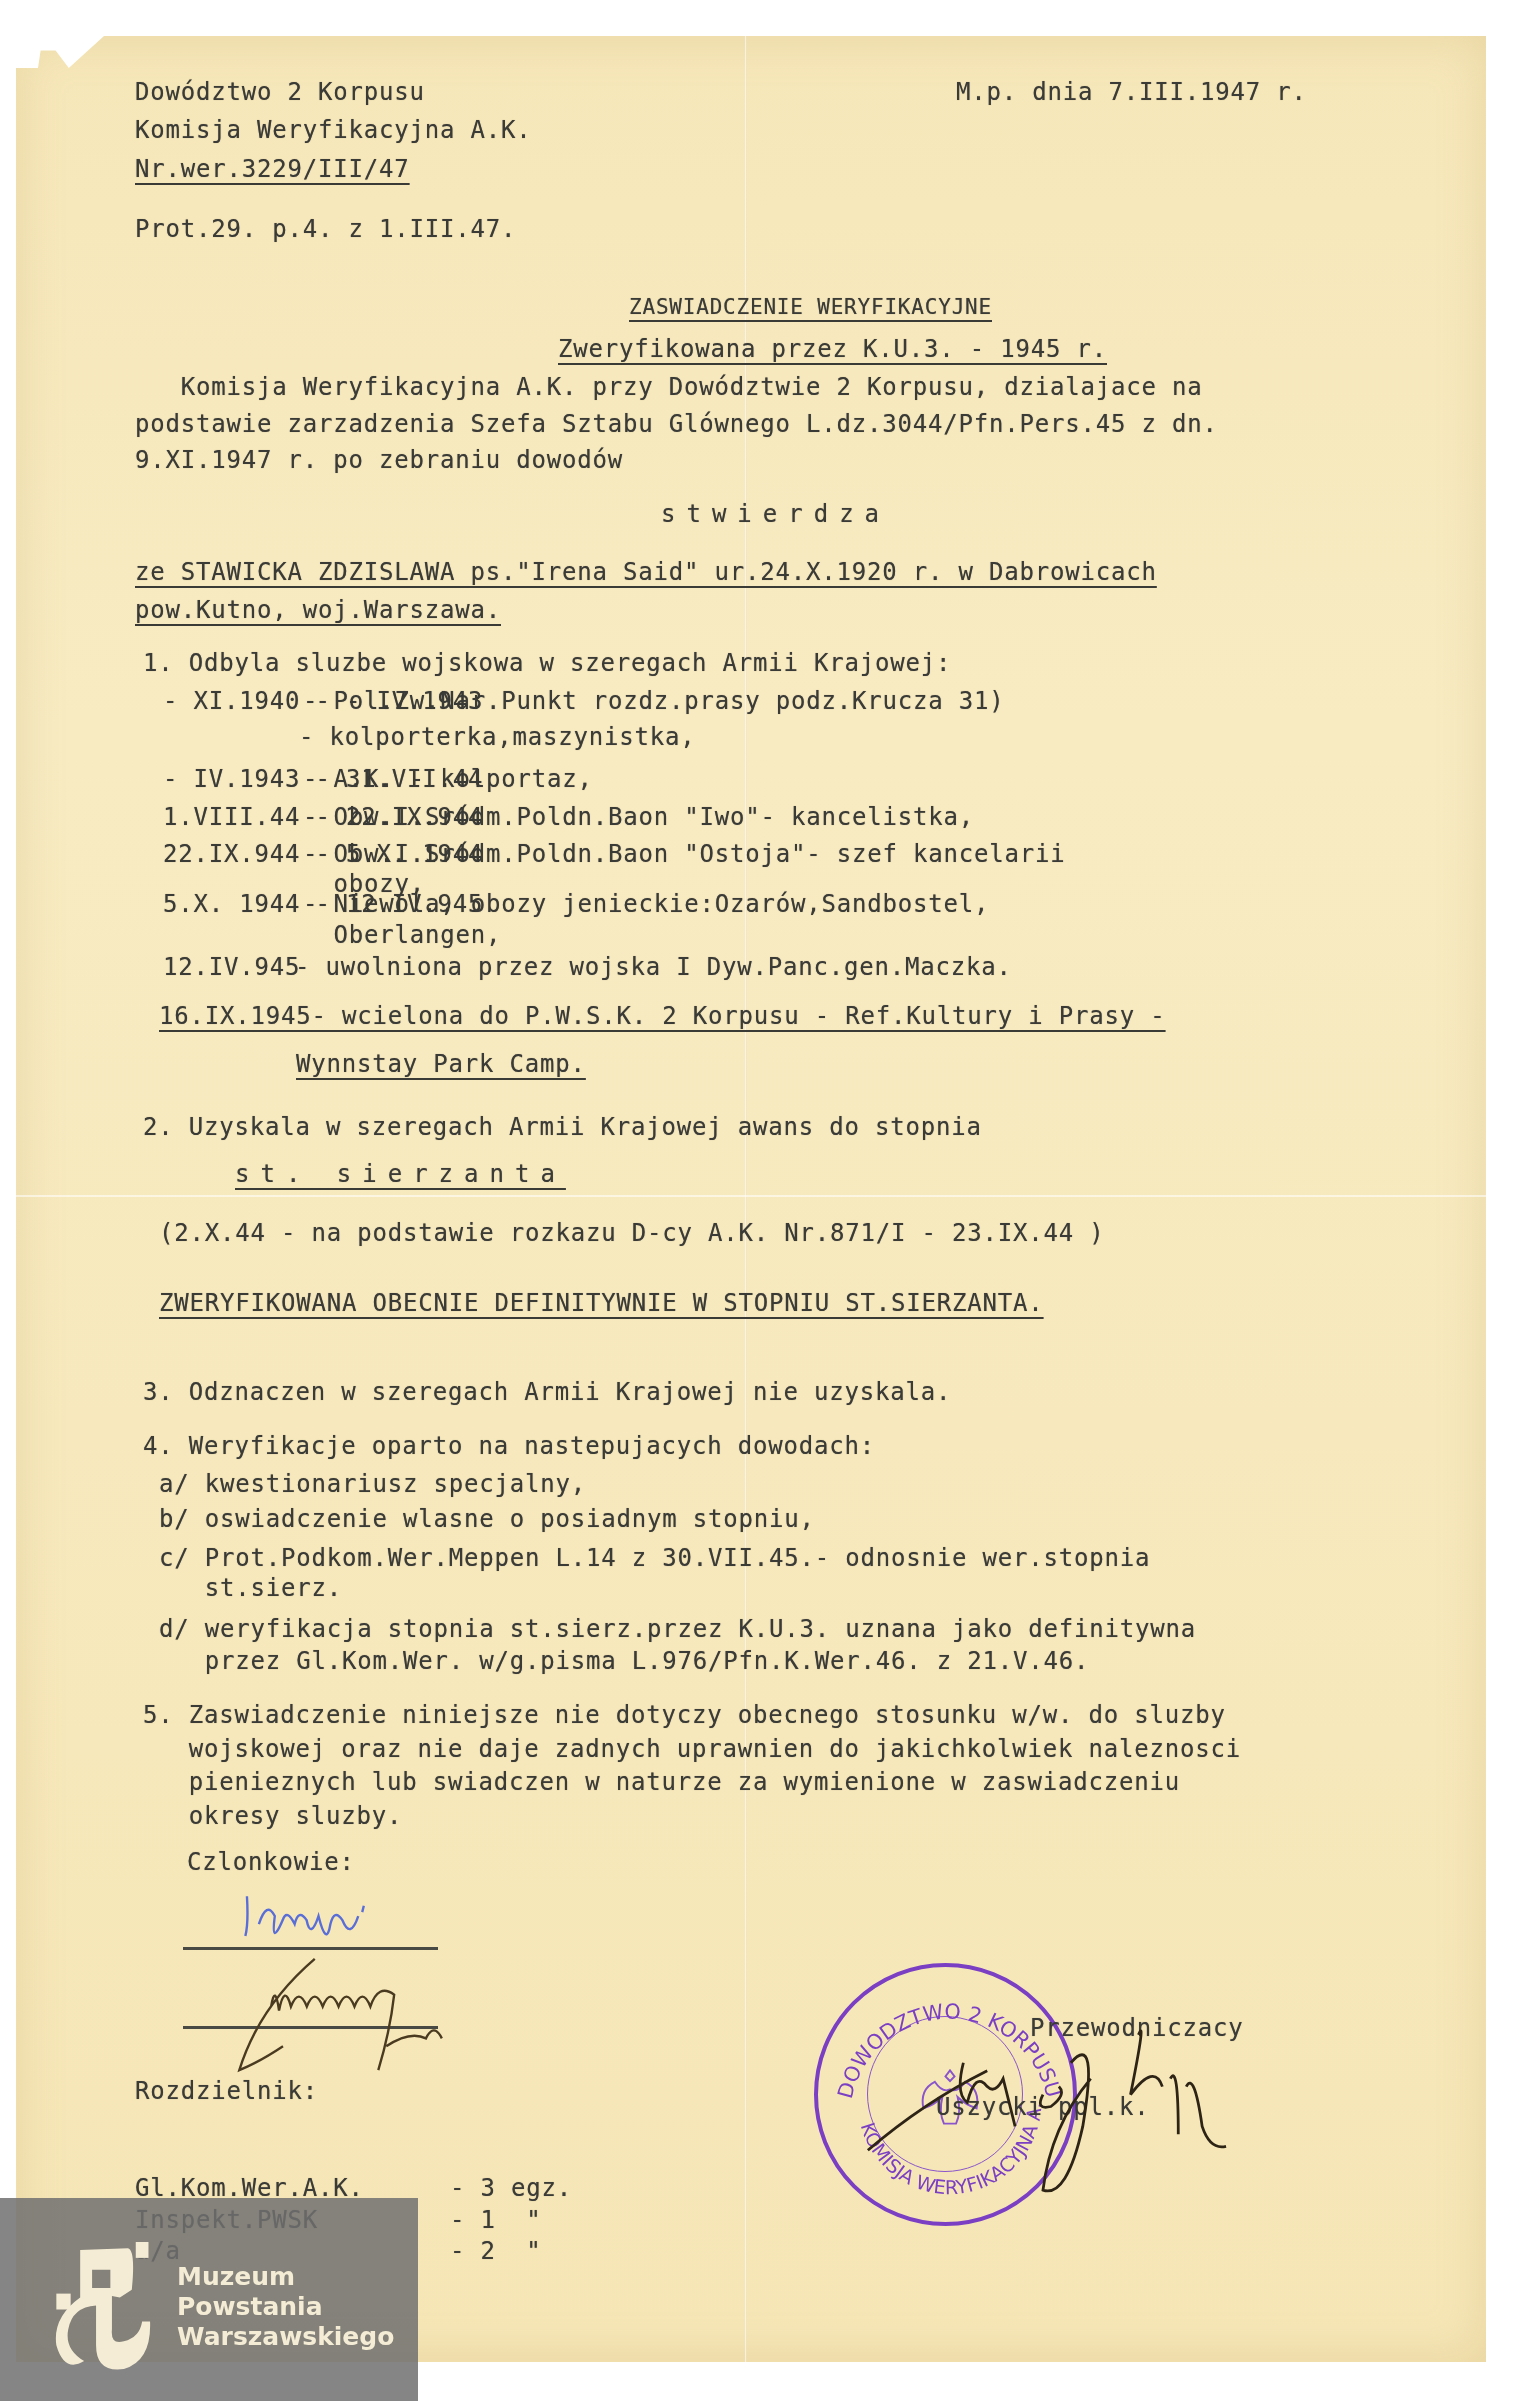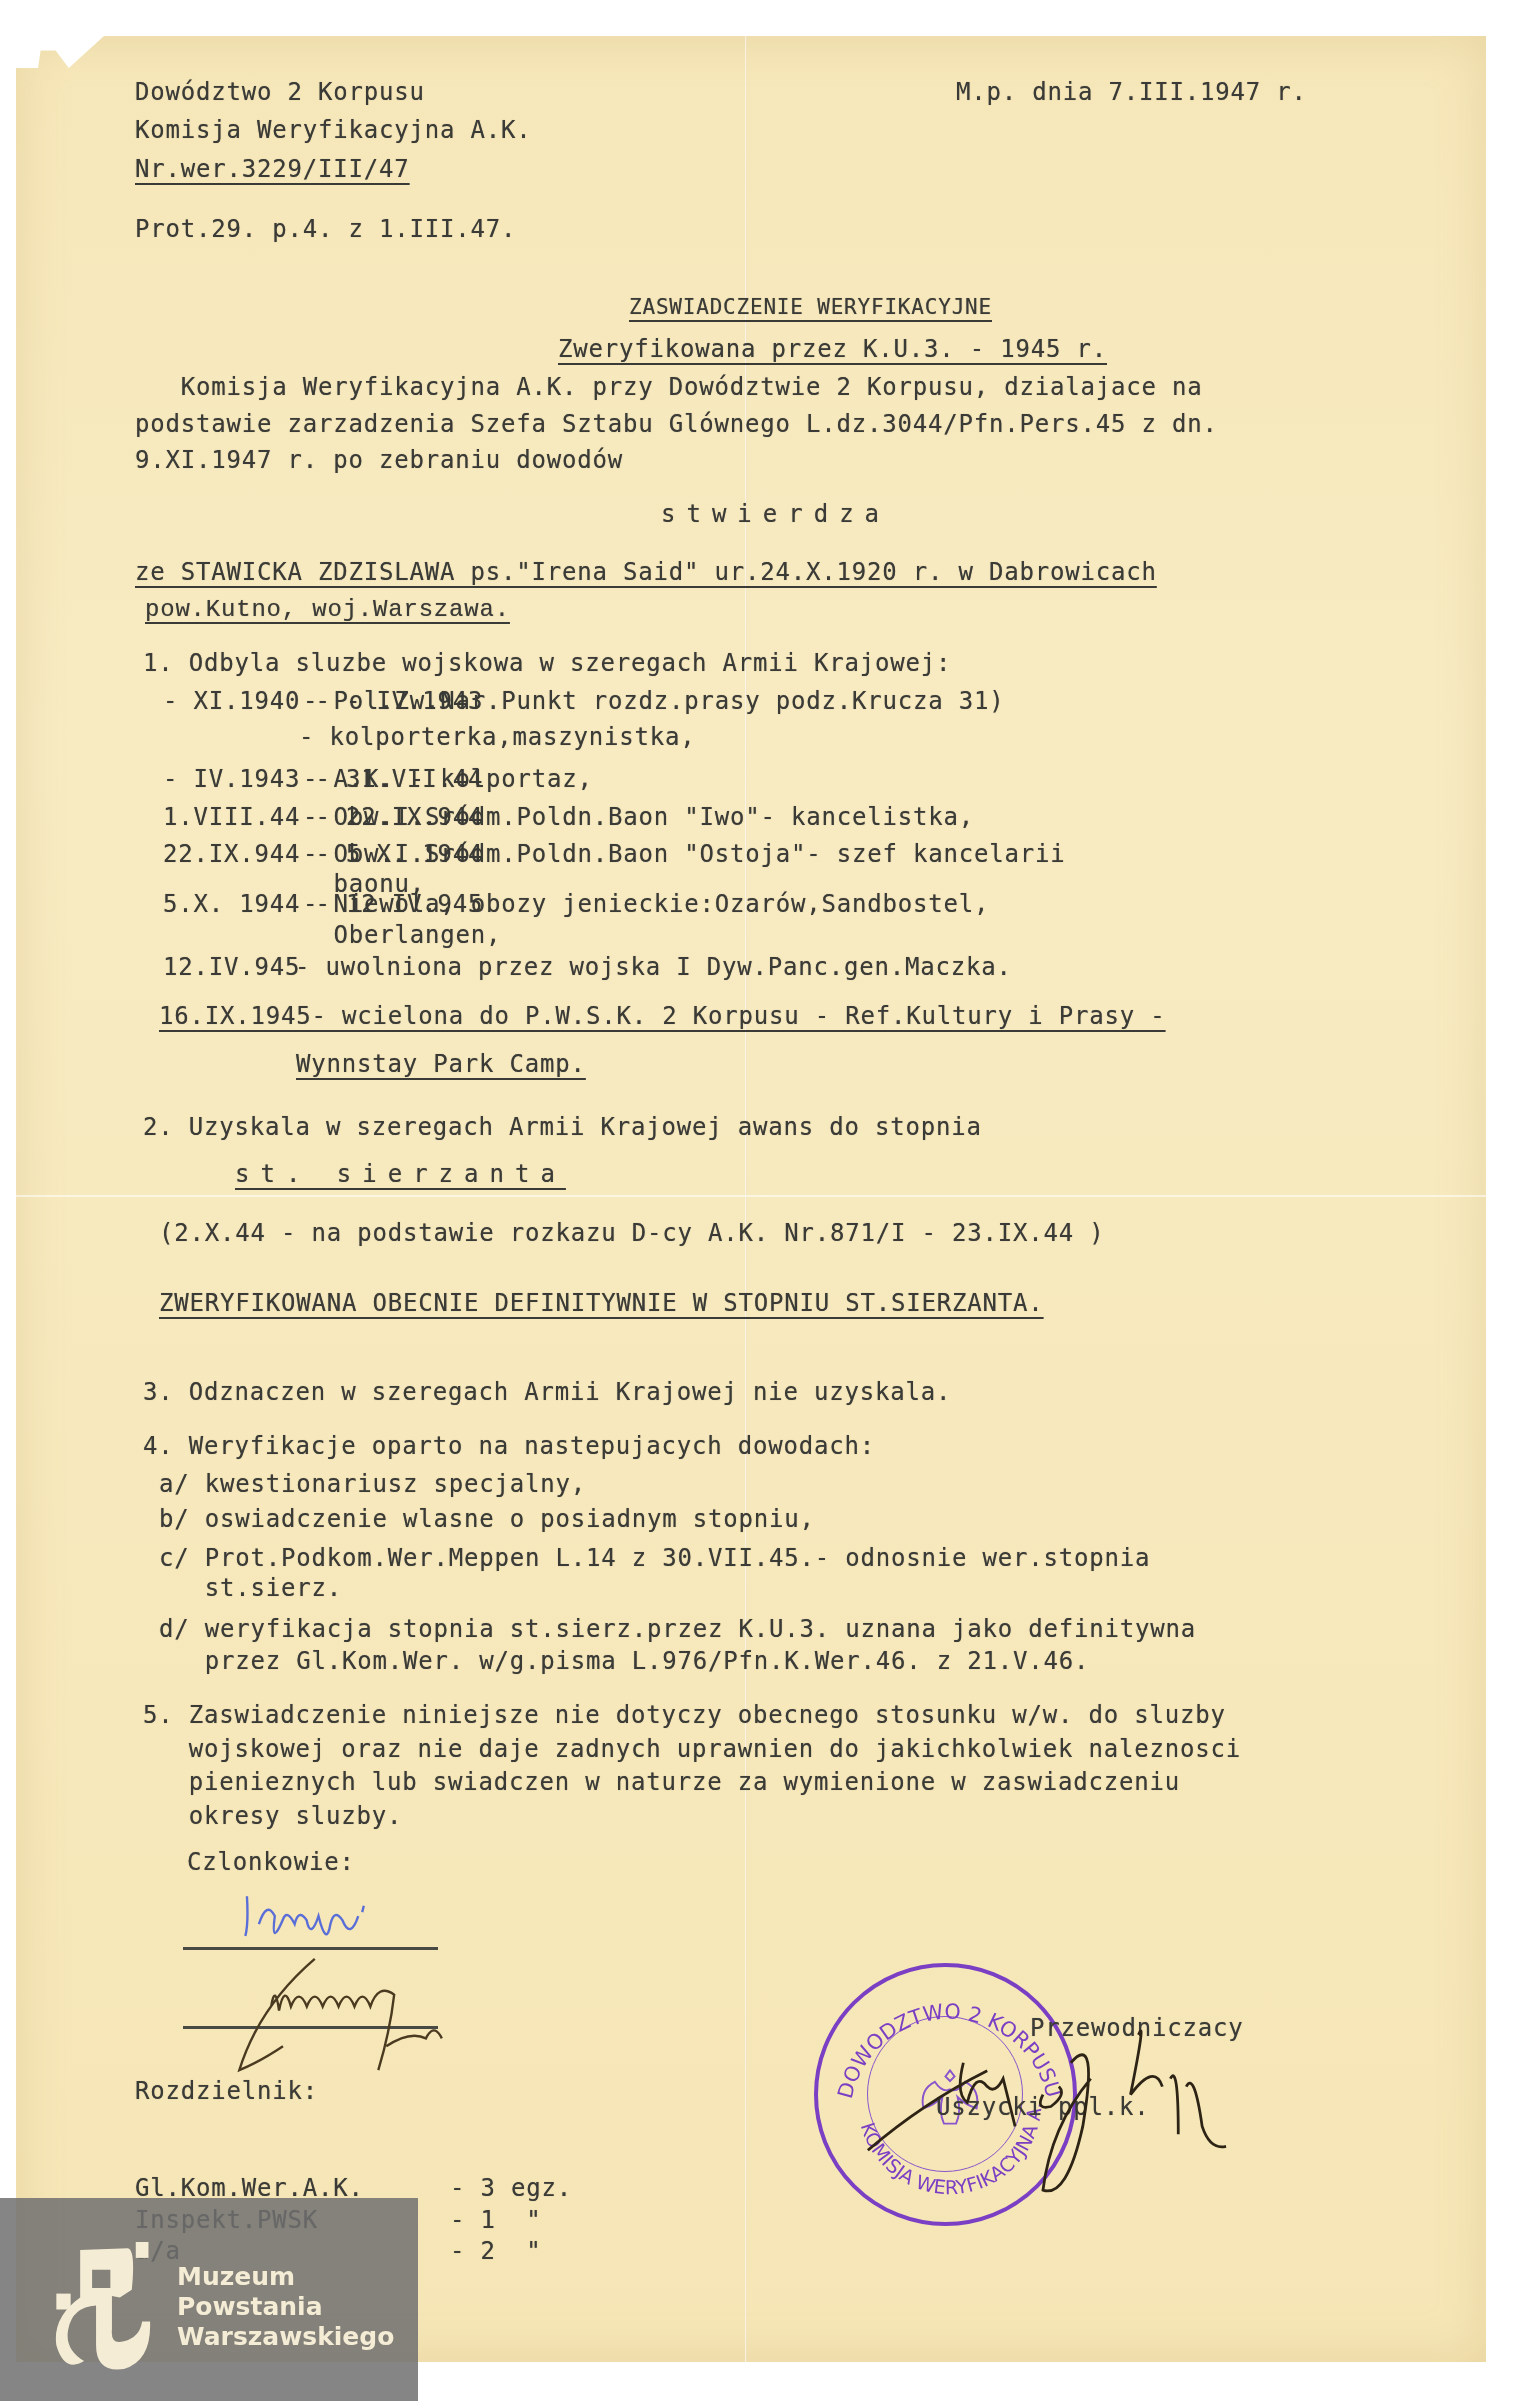--- a/index.html
+++ b/index.html
@@ -46,34 +46,34 @@
 <div class="t u" style="left:629px;top:295px;font-size:21px;">ZASWIADCZENIE WERYFIKACYJNE</div>
 <div class="t u" style="left:558px;top:335px;">Zweryfikowana przez K.U.3. - 1945 r.</div>
 
 <div class="t" style="left:135px;top:373px;">   Komisja Weryfikacyjna A.K. przy Dowództwie 2 Korpusu, dzialajace na</div>
 <div class="t" style="left:135px;top:410px;">podstawie zarzadzenia Szefa Sztabu Glównego L.dz.3044/Pfn.Pers.45 z dn.</div>
 <div class="t" style="left:135px;top:446px;">9.XI.1947 r. po zebraniu dowodów</div>
 
 <div class="t sp" style="left:661px;top:500px;">stwierdza</div>
 
 <div class="t u" style="left:135px;top:558px;">ze STAWICKA ZDZISLAWA ps."Irena Said" ur.24.X.1920 r. w Dabrowicach</div>
-<div class="t u" style="left:145px;top:596px;font-family:Liberation Mono, monospace;">pow.Kutno, woj.Warszawa.</div>
+<div class="t u" style="left:135px;top:596px;">pow.Kutno, woj.Warszawa.</div>
 
 <div class="t" style="left:143px;top:649px;">1. Odbyla sluzbe wojskowa w szeregach Armii Krajowej:</div>
 
 <div class="t" style="left:163px;top:687px;">- XI.1940 - - IV.1943</div>
 <div class="t" style="left:303px;top:687px;">- Pol.Zw.Nar.Punkt rozdz.prasy podz.Krucza 31)</div>
 <div class="t" style="left:299px;top:723px;">- kolporterka,maszynistka,</div>
 <div class="t" style="left:163px;top:765px;">- IV.1943 - 31.VII.44</div>
 <div class="t" style="left:303px;top:765px;">- A.K. - kolportaz,</div>
 <div class="t" style="left:163px;top:803px;">1.VIII.44 - 22.IX.944</div>
 <div class="t" style="left:303px;top:803px;">- Obw.I.Sródm.Poldn.Baon "Iwo"- kancelistka,</div>
 <div class="t" style="left:163px;top:840px;">22.IX.944 - 5.X. 1944</div>
 <div class="t" style="left:303px;top:840px;">- Obw.I.Sródm.Poldn.Baon "Ostoja"- szef kancelarii</div>
-<div class="t" style="left:303px;top:870px;">  baonu,</div>
+<div class="t" style="left:303px;top:870px;">  obozy,</div>
 
 <div class="t" style="left:163px;top:890px;">5.X. 1944 - 12.IV.945</div>
 <div class="t" style="left:303px;top:890px;">- Niewola, obozy jenieckie:Ozarów,Sandbostel,</div>
 <div class="t" style="left:303px;top:921px;">  Oberlangen,</div>
 <div class="t" style="left:163px;top:953px;">12.IV.945</div>
 <div class="t" style="left:295px;top:953px;">- uwolniona przez wojska I Dyw.Panc.gen.Maczka.</div>
 
 <div class="t u" style="left:159px;top:1002px;">16.IX.1945- wcielona do P.W.S.K. 2 Korpusu - Ref.Kultury i Prasy -</div>
 <div class="t u" style="left:296px;top:1050px;">Wynnstay Park Camp.</div>
 

